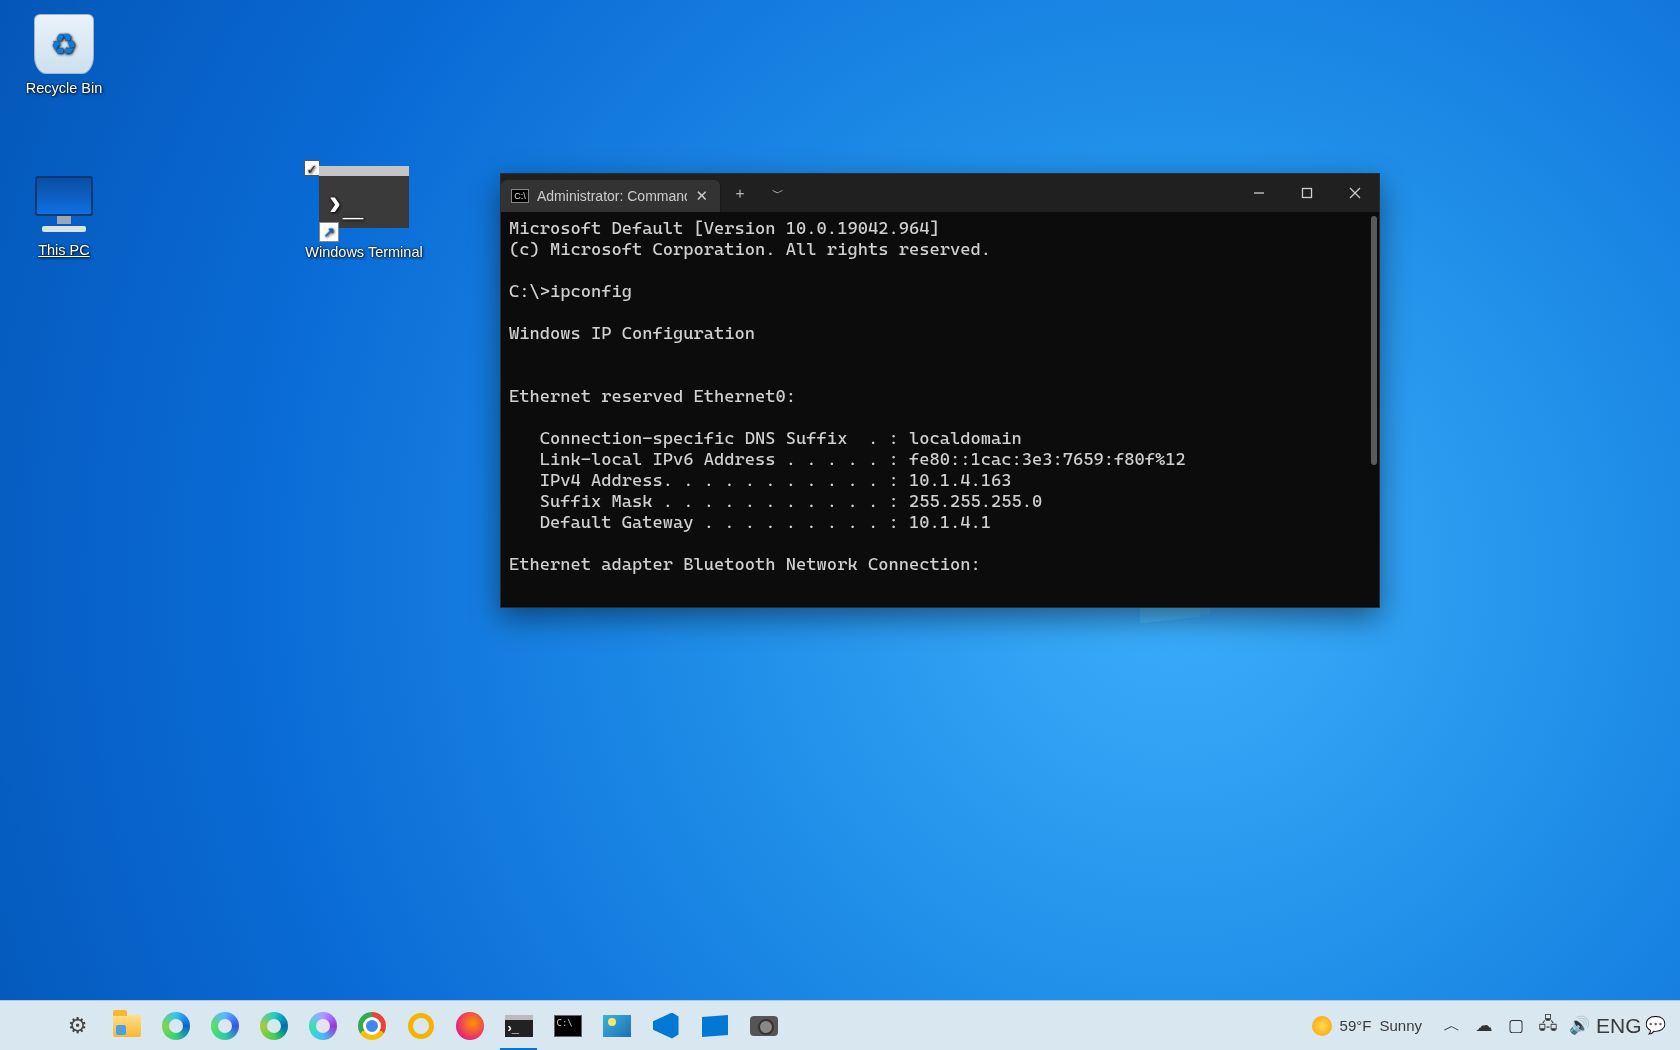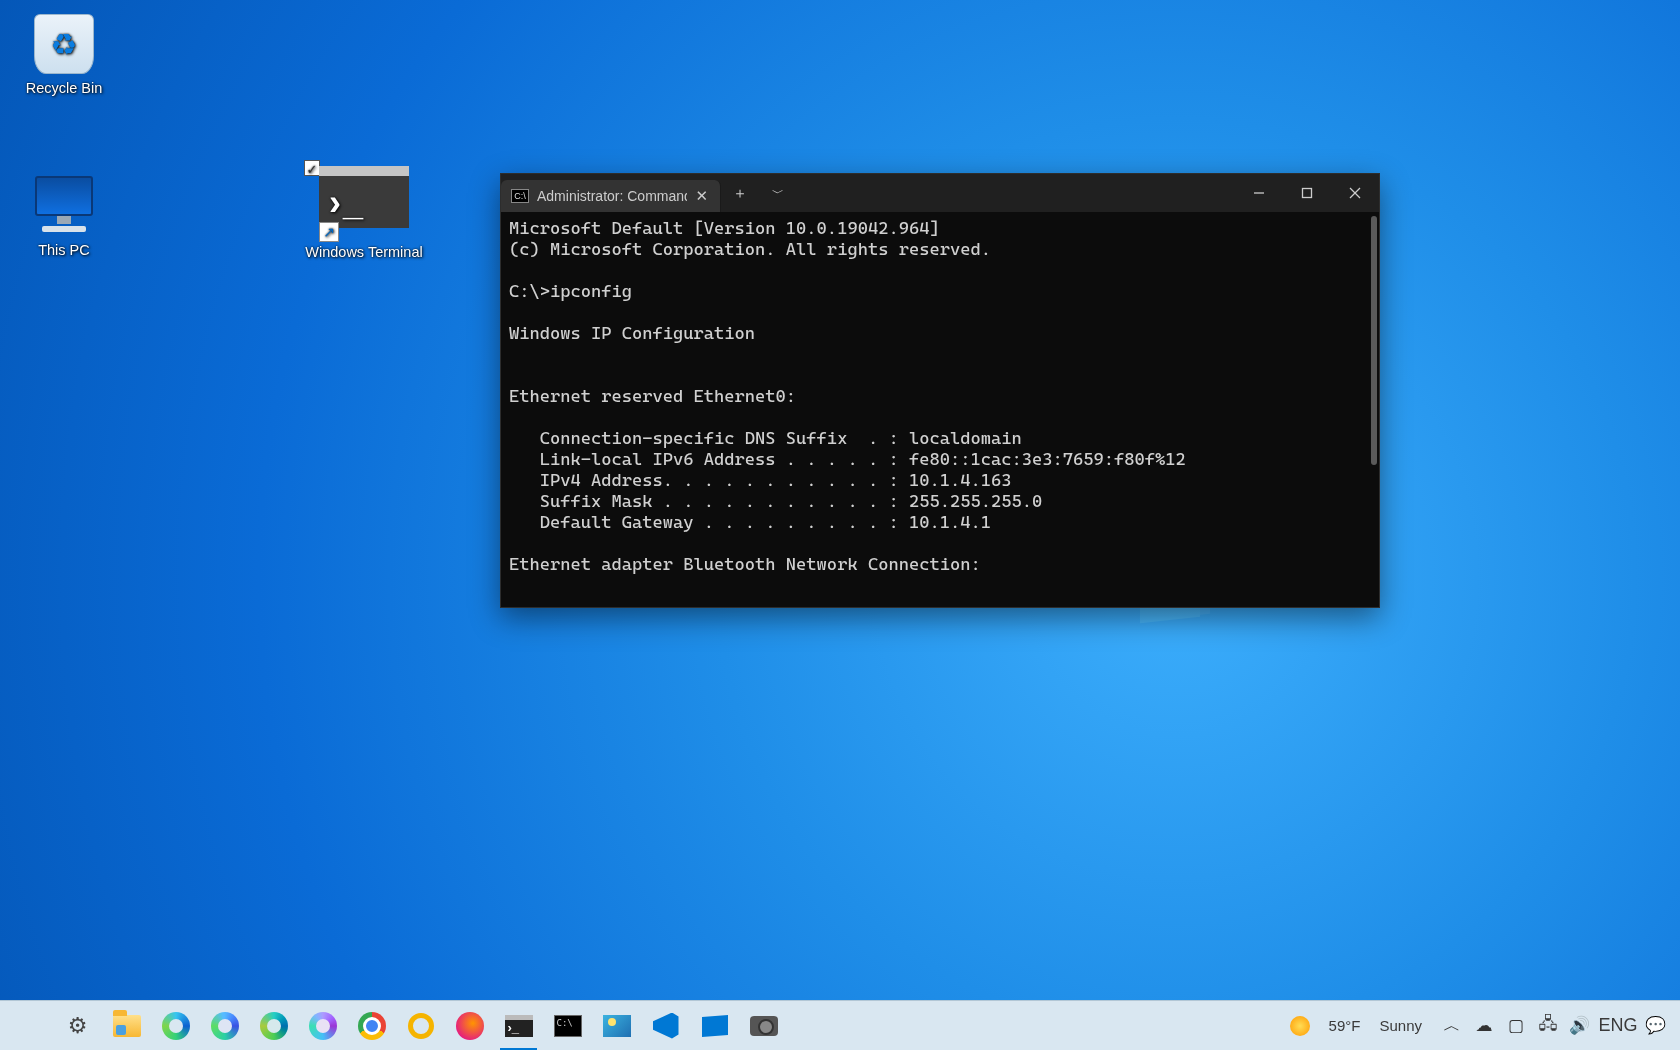--- a/index.html
+++ b/index.html
@@ -153,24 +153,24 @@
     background:#0078d4;
   }
   .taskbar .tb-icon { width:30px; height:30px; display:flex; align-items:center; justify-content:center; font-size:22px; }
   .tb-spacer { flex:1; }
 
   .systray {
     display:flex; align-items:center; gap: 0;
     padding-right: 4px;
     color:#3a3a3a; font-size:15px;
   }
-  .systray .weather { display:flex; align-items:center; gap:19px; padding:0 14px; cursor:pointer; height:50px;}
+  .systray .weather { display:flex; align-items:center; gap:8px; padding:0 14px; cursor:pointer; height:50px;}
   .systray .weather .sun { width:20px;height:20px;border-radius:50%;background:radial-gradient(circle,#ffdd55,#ff9900); }
   .systray .tray-ico { width:32px; height:50px; display:flex; align-items:center; justify-content:center; cursor:pointer; font-size:17px; color:#333;}
-  .systray .lang { width:44px; text-align:center; font-size:18px; cursor:pointer; }
+  .systray .lang { width:44px; text-align:center; font-size:21px; cursor:pointer; }
 
   .start-logo { display:grid; grid-template-columns:12px 12px; grid-template-rows:12px 12px; gap:2px; }
   .start-logo span { background:#333; }
 
   .folder-ico { width:28px; height:22px; background:linear-gradient(180deg,#ffe08a,#f7b733); border-radius:2px; position:relative; }
   .folder-ico::before { content:""; position:absolute; left:0; top:-5px; width:14px; height:6px; background:#f7b733; border-radius:2px 2px 0 0; }
   .folder-ico .clip { position:absolute; left:3px; bottom:2px; width:10px; height:10px; background:#4aa0e0; border-radius:2px; }
 
   .edge-ico { width:28px;height:28px;border-radius:50%;background:conic-gradient(#36c5f0,#0b61d1,#33d17a,#7fd54a,#36c5f0); display:flex;align-items:center;justify-content:center;}
   .edge-ico::after{content:"";width:14px;height:14px;border-radius:50%;background:#d9e7f1;}
@@ -206,21 +206,21 @@
   <div class="pane" style="left:360px;top:0;width:60px;height:340px;transform:skewY(-6deg);opacity:.6;"></div>
 </div>
 
 <div class="desktop-icon recycle" style="left:16px; top:14px;">
   <div class="icon-graphic">
     <span class="arrows">♻</span>
   </div>
   <span class="label">Recycle Bin</span>
 </div>
 
-<div class="desktop-icon thispc" style="left:16px; top:176px;">
+<div class="desktop-icon thispc" style="left:16px; top:176px;text-decoration:underline;">
   <div class="icon-graphic">
     <div class="monitor"></div>
       <div class="stand"></div>
       <div class="kb"></div>
   </div>
   <span class="label">This PC</span>
 </div>
 
 <div class="desktop-icon winterm" style="left:304px; top:166px;">
   <div class="checkbox"></div>

